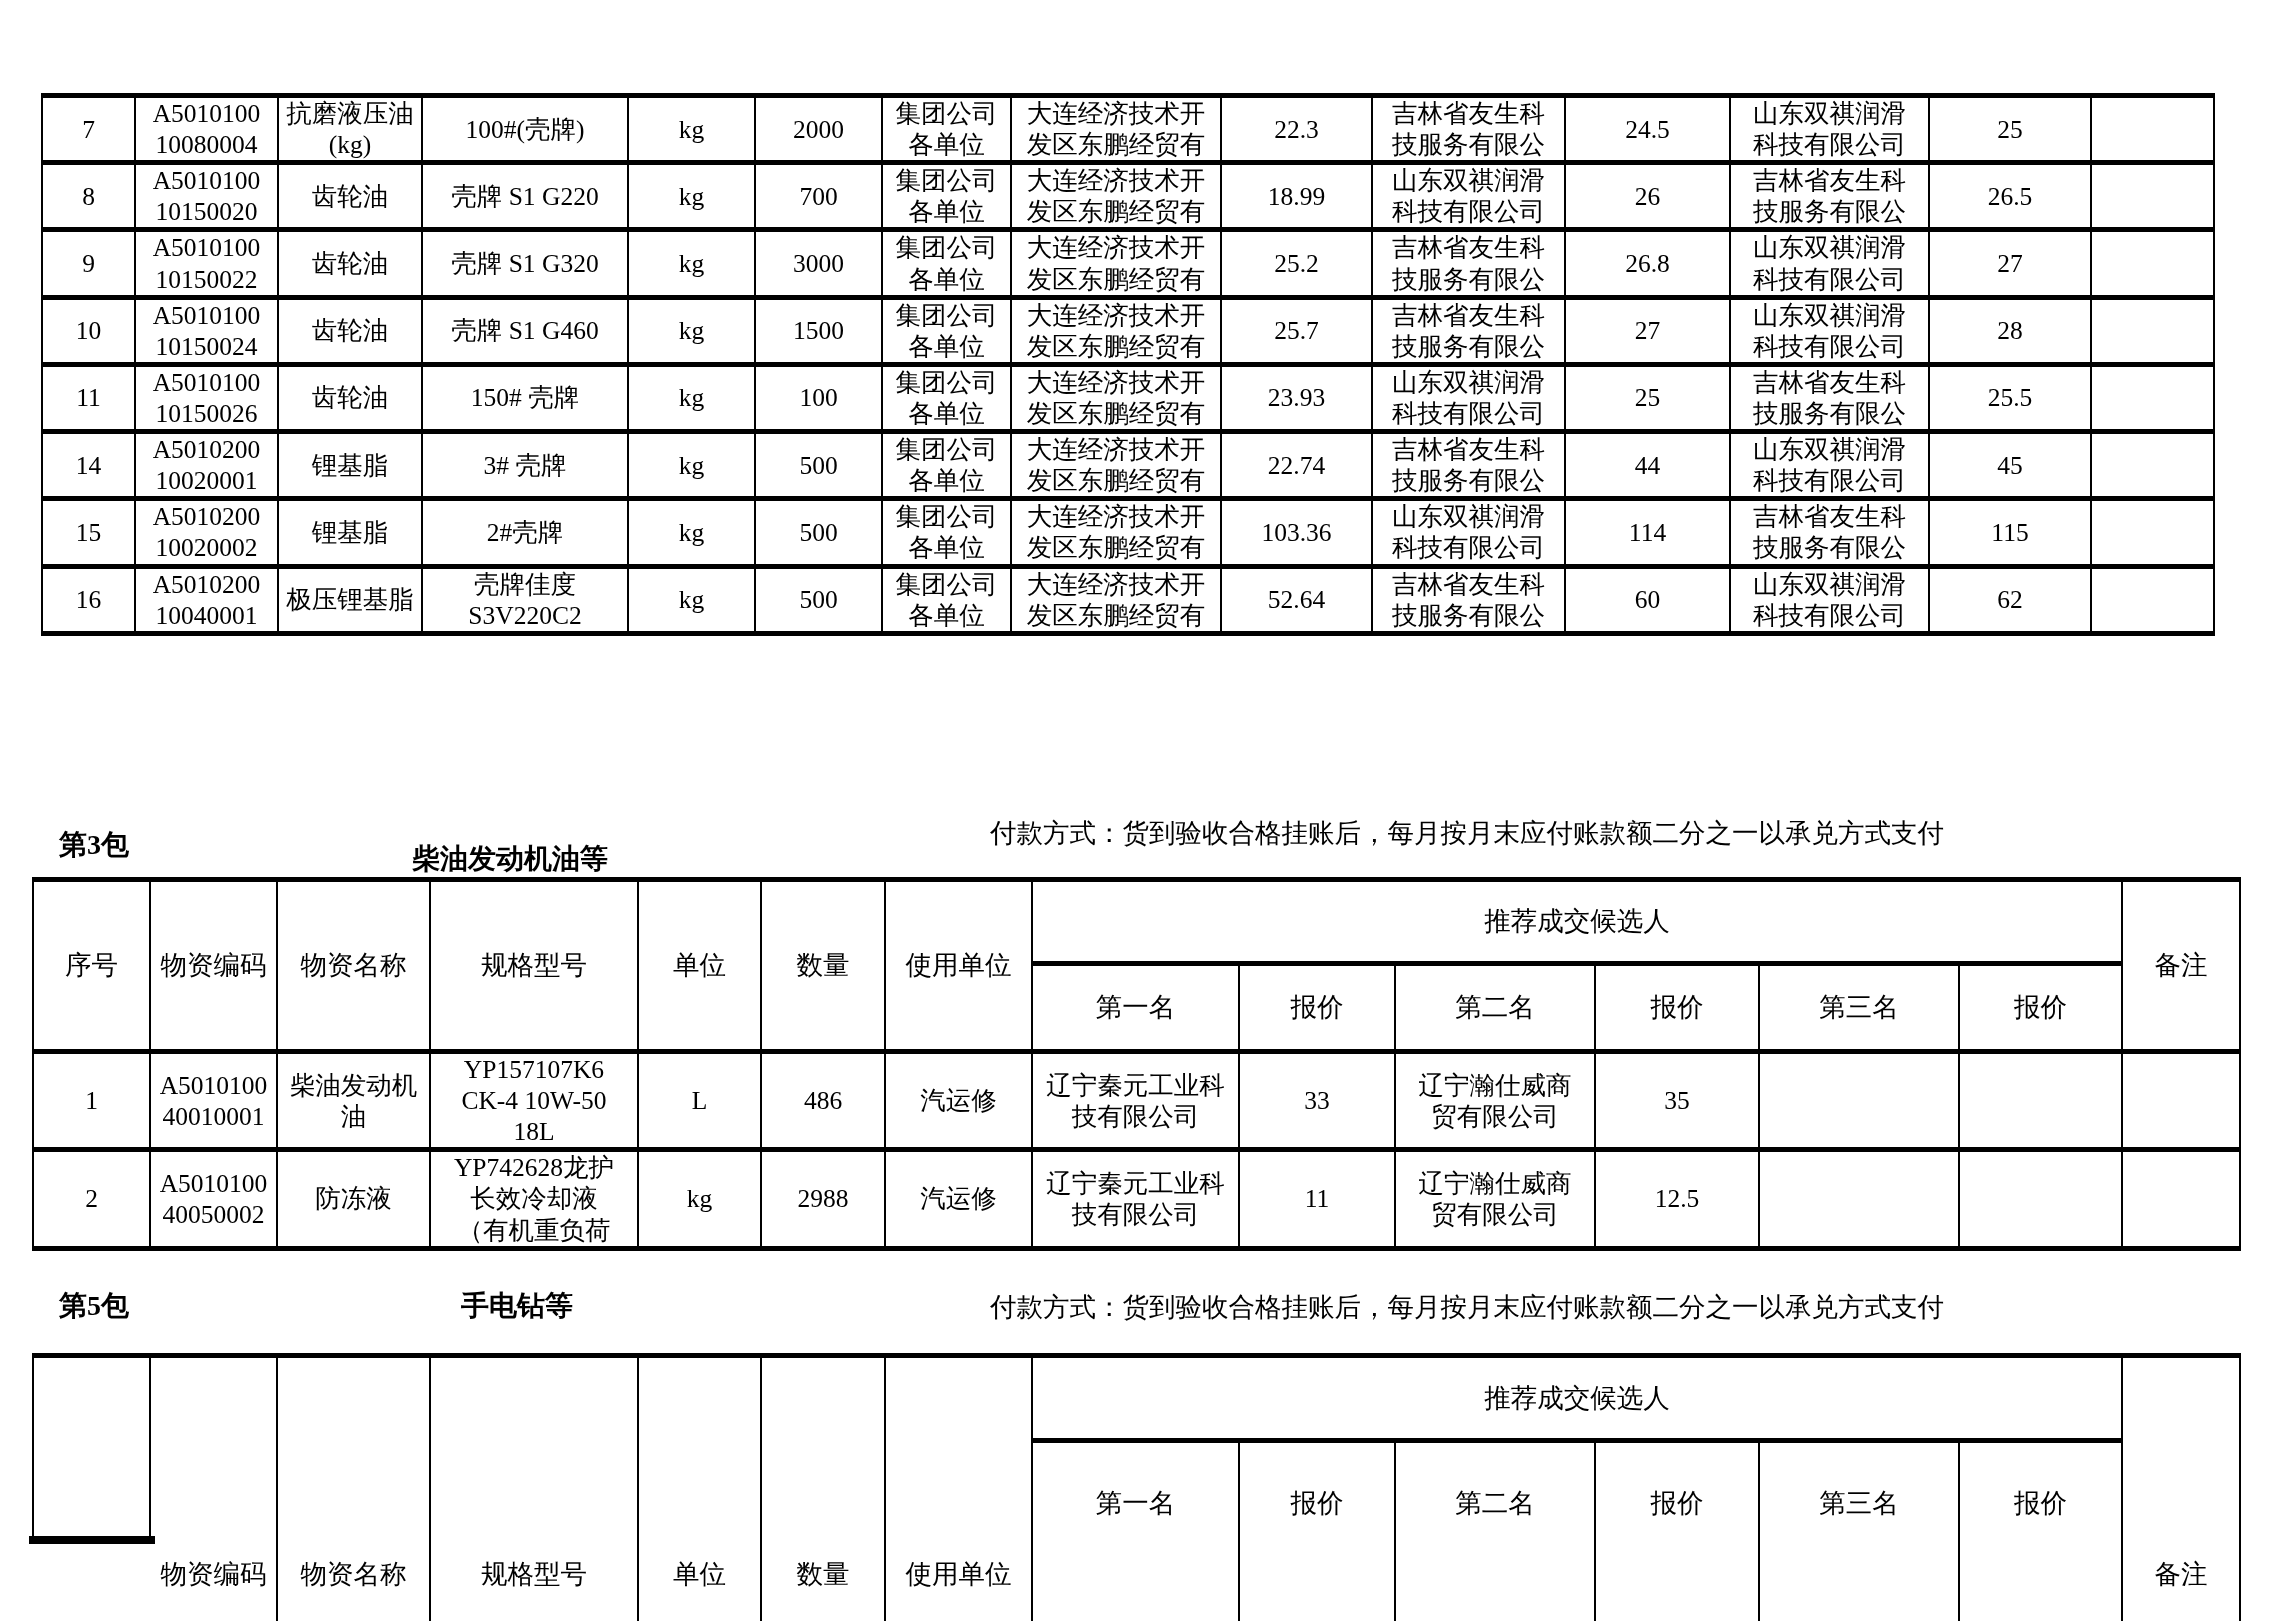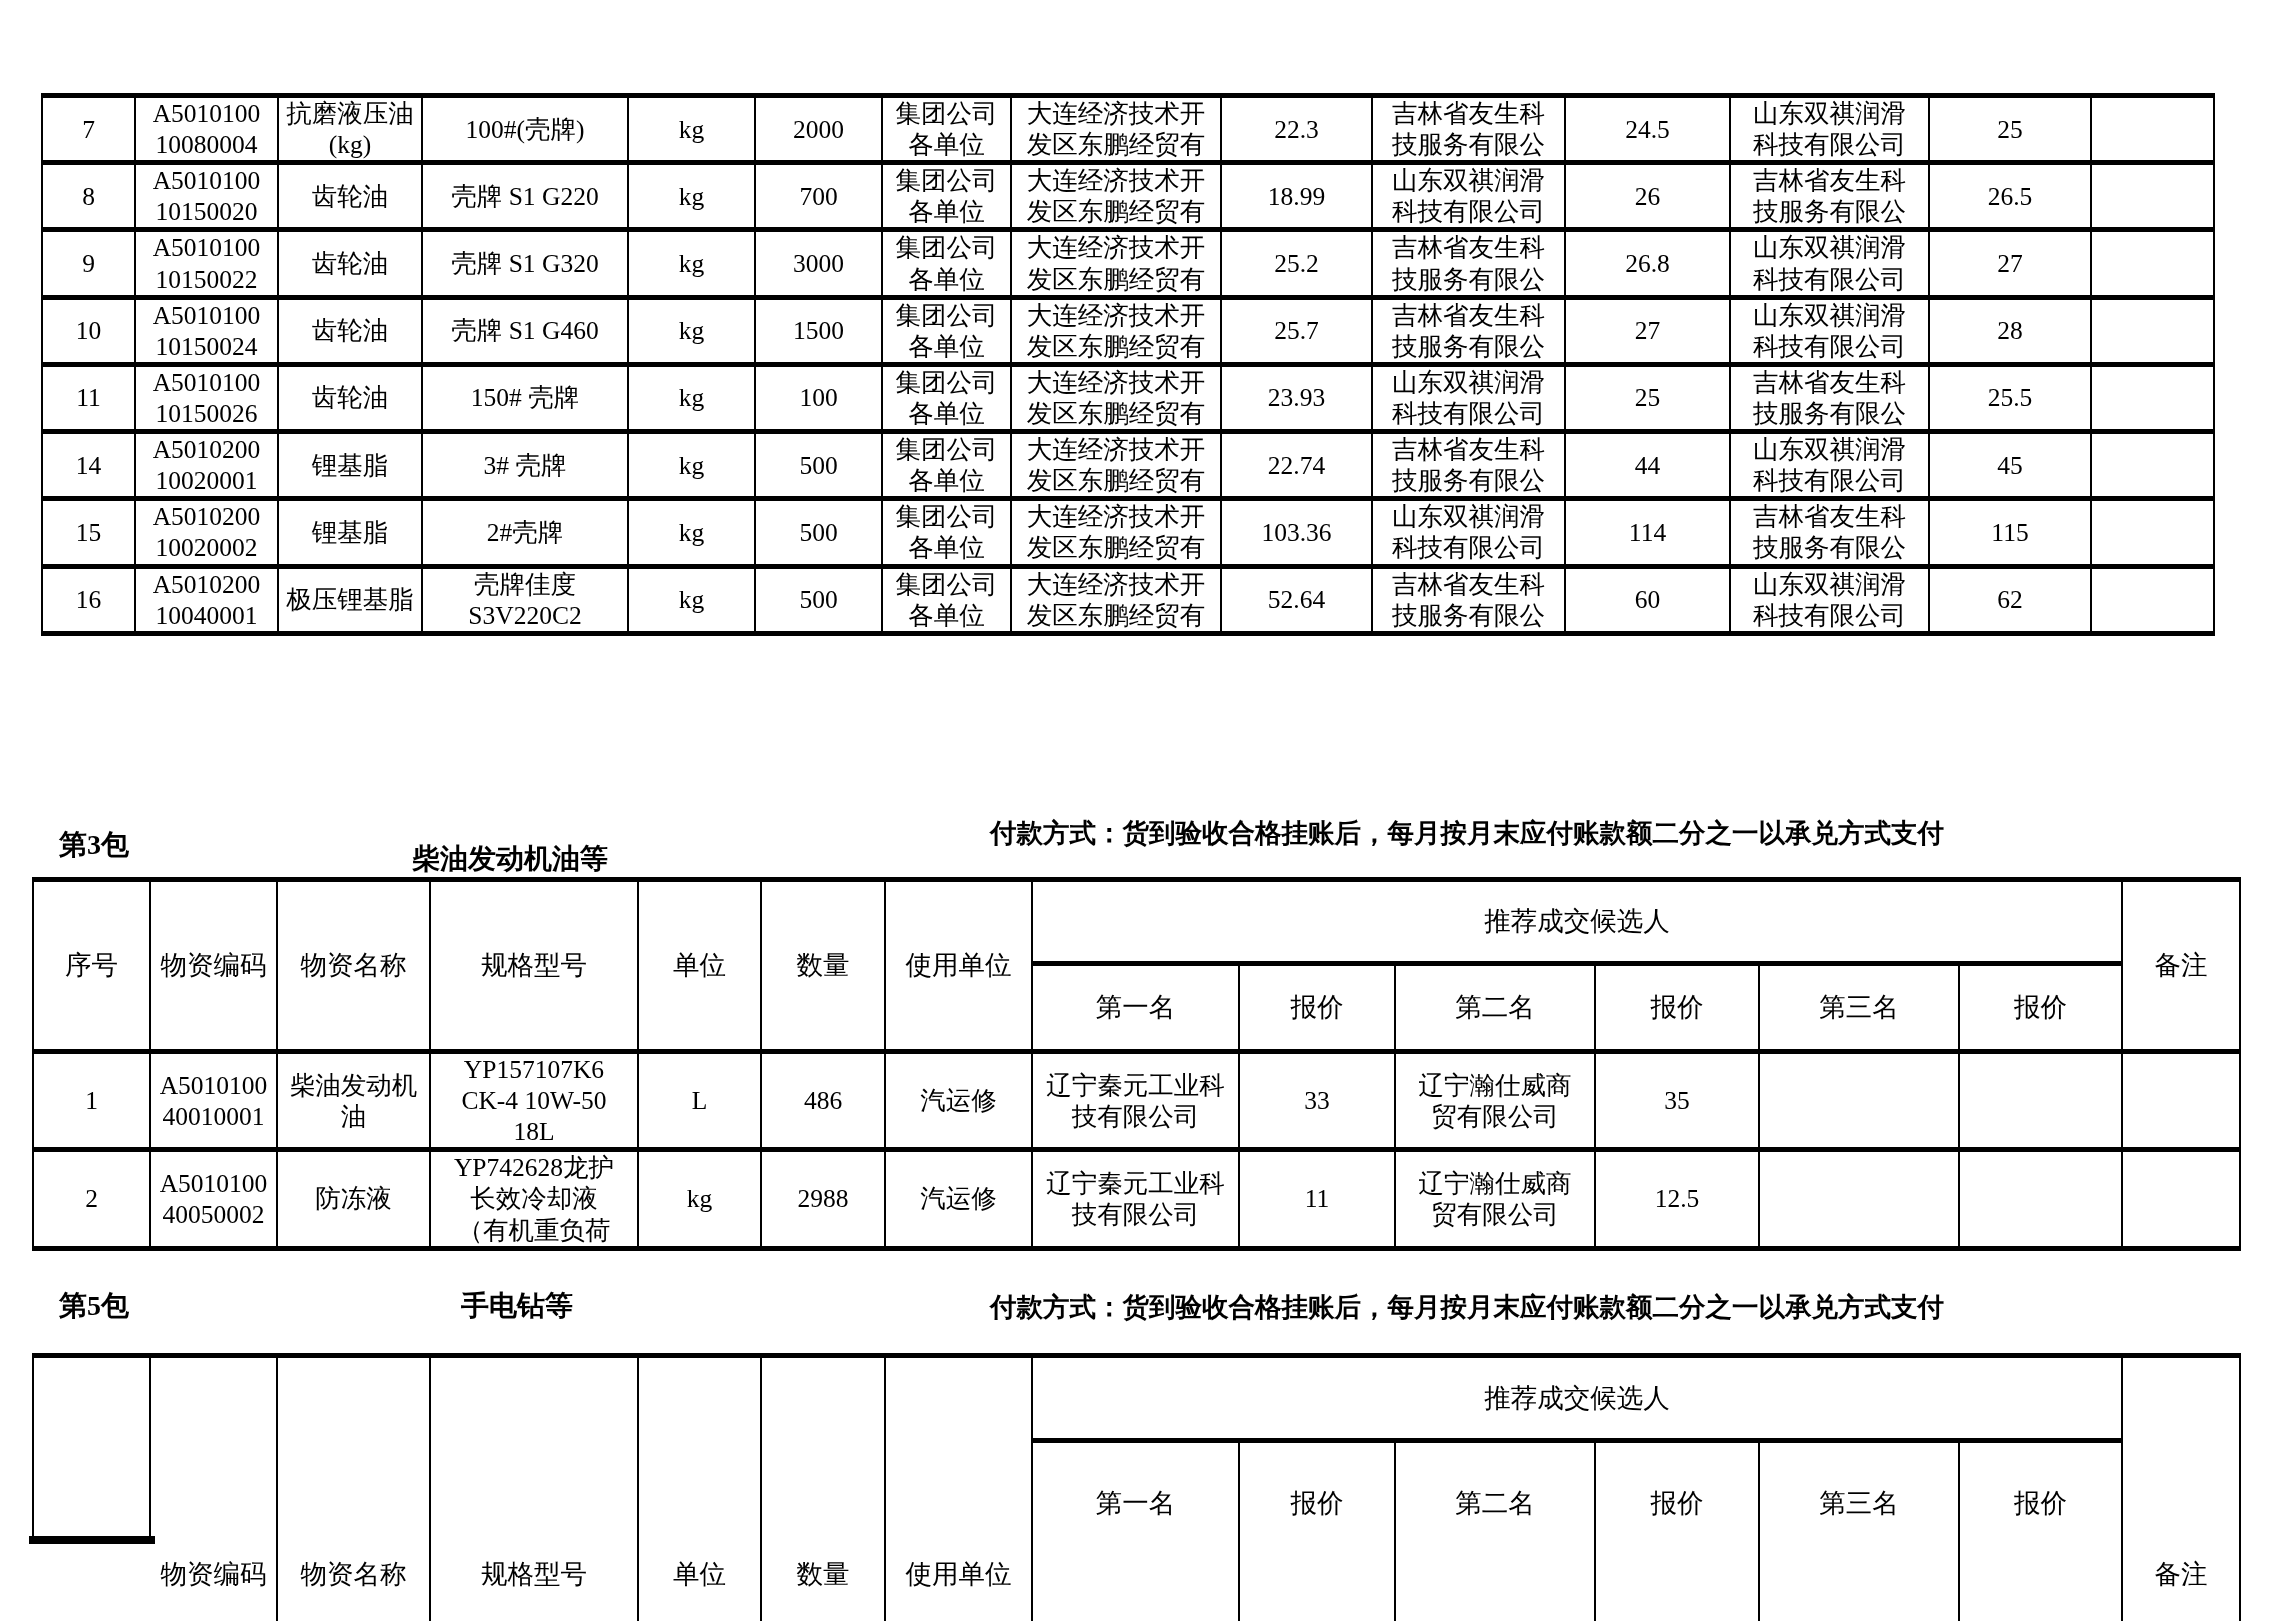--- a/index.html
+++ b/index.html
@@ -31,21 +31,21 @@
   #table1 tbody tr{height:63px;}
   #table2{left:32px;top:877px;}
   #table2 thead tr:nth-child(1){height:84px;}
   #table2 thead tr:nth-child(2){height:88px;}
   #table2 tbody tr:nth-child(1){height:97px;}
   #table2 tbody tr:nth-child(2){height:89px;}
   #table3{left:32px;top:1353px;}
   #table3 thead tr:nth-child(1){height:85px;}
   #table3 thead tr:nth-child(2){height:353px;}
   .secline{position:absolute;font-size:28px;font-weight:bold;white-space:nowrap;}
-  .payline{position:absolute;font-size:26.5px;font-weight:bold;white-space:nowrap;}
+  .payline{position:absolute;font-size:26.5px;font-weight:normal;white-space:nowrap;}
   .t3-cut-line{position:absolute;left:29px;top:1536px;width:126px;height:7.8px;background:#000;}
   .t3-cut-mask{position:absolute;left:26.5px;top:1544px;width:129px;height:78px;background:#fff;}
 </style>
 </head>
 <body>
 
 <div class="doc">
 
   <table id="table1">
     <colgroup>

